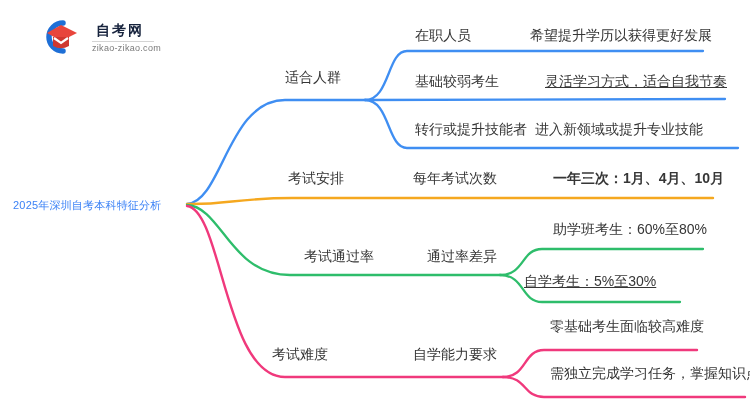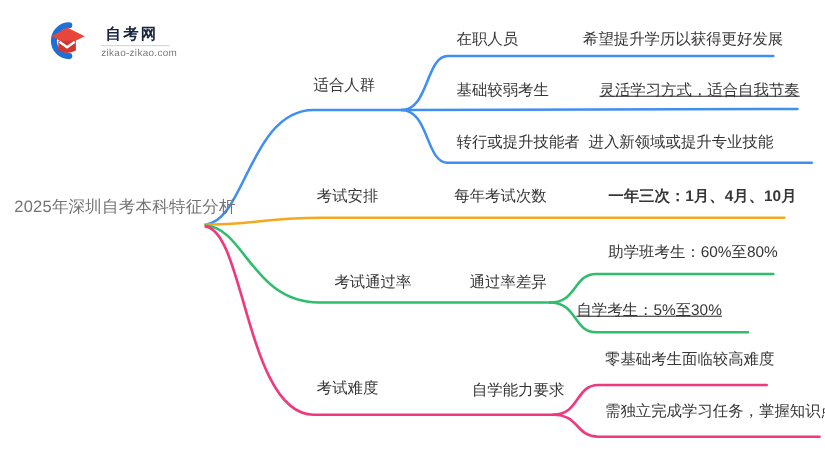--- a/index.html
+++ b/index.html
@@ -12,45 +12,45 @@
   }
   #lines{position:absolute;left:0;top:0;width:750px;height:410px;}
   .node{
     position:absolute;
     font-size:14px;
     color:#363636;
     white-space:nowrap;
     line-height:1.2;
   }
   .root{
-    left:13px;top:180px;
-    font-size:15px;
-    color:#737373;
+    left:13px;top:199px;
+    font-size:11px;
+    color:#3b82f6;
     letter-spacing:0.2px;
   }
   
   .b0-label{left:285px;top:69px;}
   .b0-c0-label{left:415px;top:27px;}
   .b0-c0-detail{left:530px;top:27px;}
   .b0-c1-label{left:415px;top:73px;}
   .b0-c1-detail{left:545px;top:73px;text-decoration:underline;}
   .b0-c2-label{left:415px;top:121px;}
   .b0-c2-detail{left:535px;top:121px;}
   
   .b1-label{left:288px;top:170px;}
   .b1-c0-label{left:413px;top:170px;text-align:center;}
   .b1-c0-detail{left:553px;top:170px;font-weight:bold;}
   
   .b2-label{left:304px;top:248px;}
   .b2-c0-label{left:427px;top:248px;}
   .b2-d0{left:553px;top:221px;}
   .b2-d1{left:524px;top:273px;text-decoration:underline;}
   
-  .b3-label{left:288px;top:346px;font-family:Liberation Mono, monospace;}
-  .b3-c0-label{left:413px;top:346px;margin-left:16px;}
+  .b3-label{left:272px;top:346px;}
+  .b3-c0-label{left:413px;top:346px;}
   .b3-d0{left:550px;top:318px;}
   .b3-d1{left:550px;top:365px;}
   
   .logo{position:absolute;left:38px;top:16px;width:130px;height:40px;text-align:center;}
   .logo-icon{position:absolute;left:0;top:2px;}
   .logo-name{
     position:absolute;left:58px;top:6px;
     font-size:14px;font-weight:bold;color:#17233d;letter-spacing:2px;
   }
   .logo-rule{position:absolute;left:54px;top:25px;width:62px;height:1px;background:#d4d4d4;}

